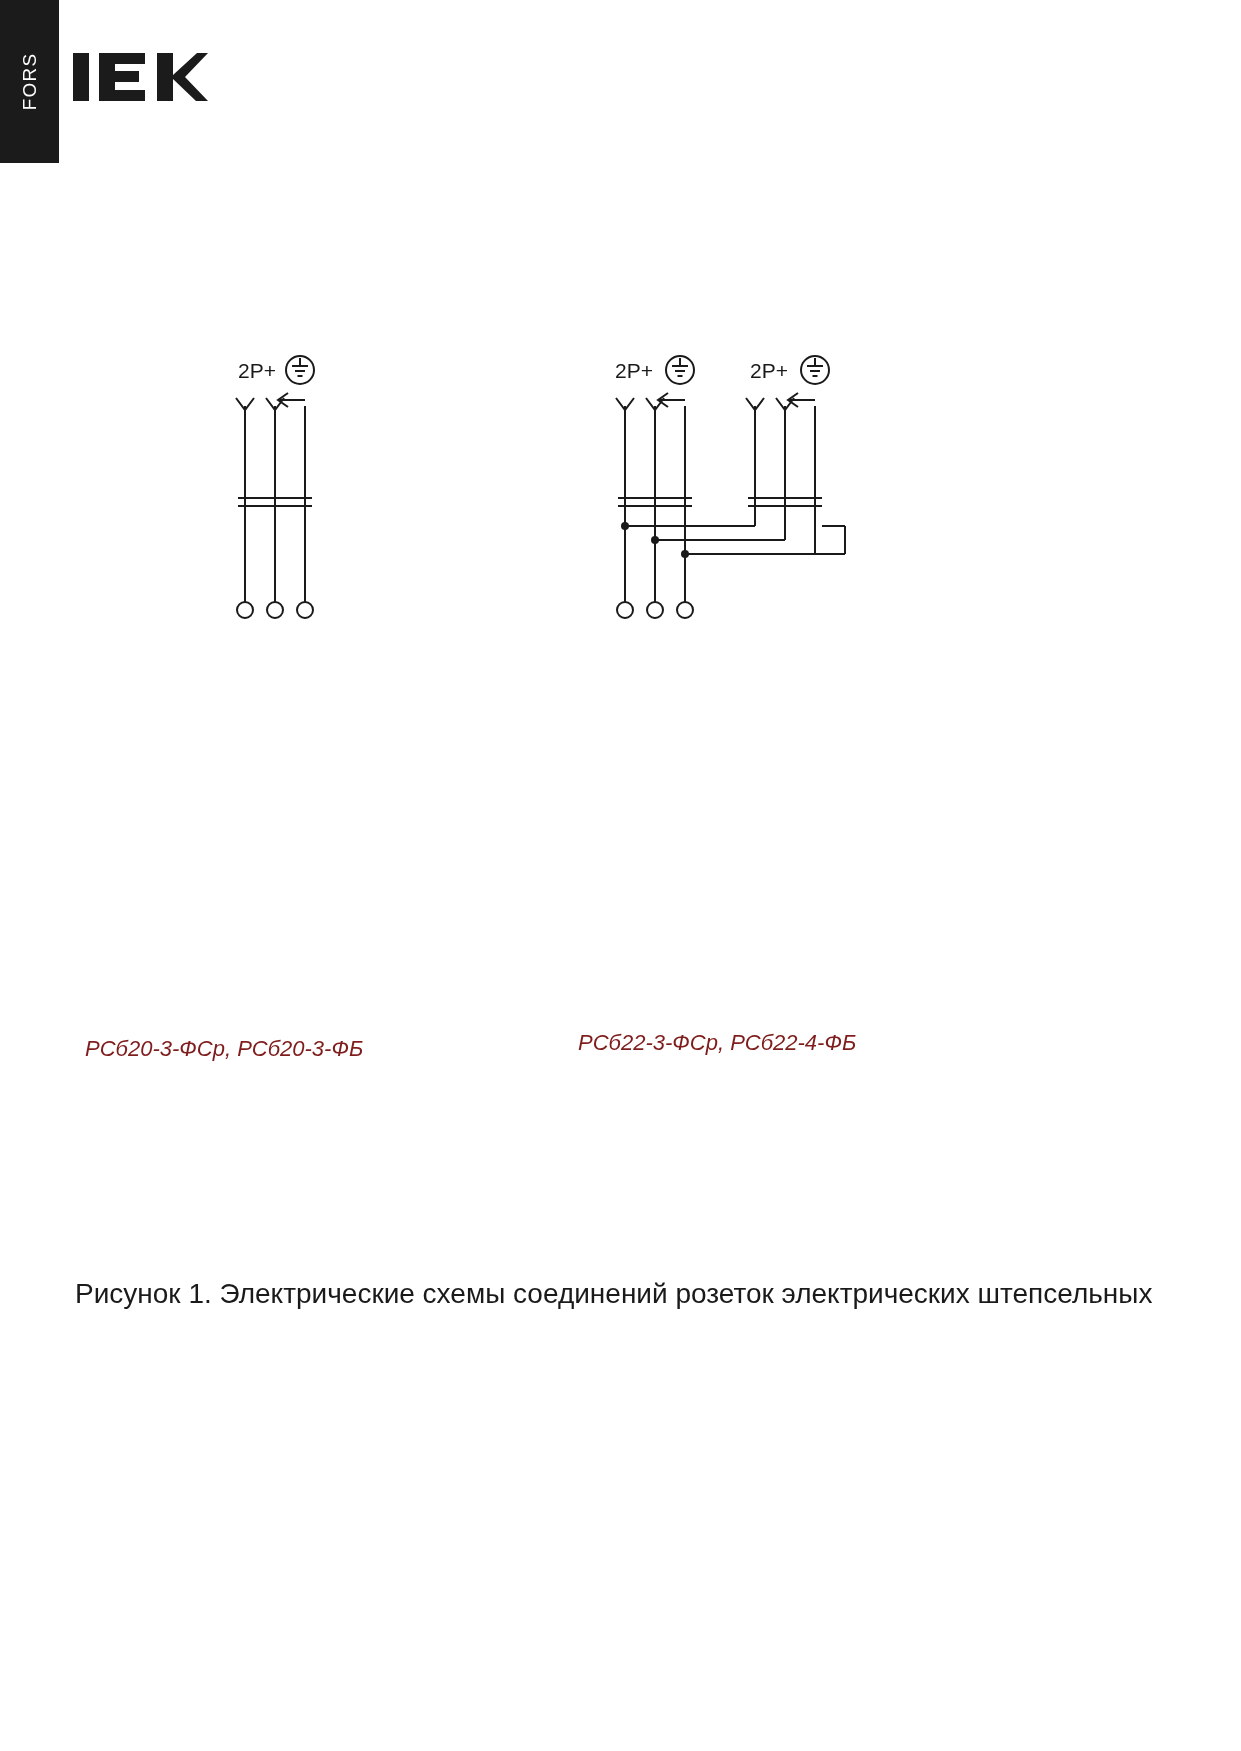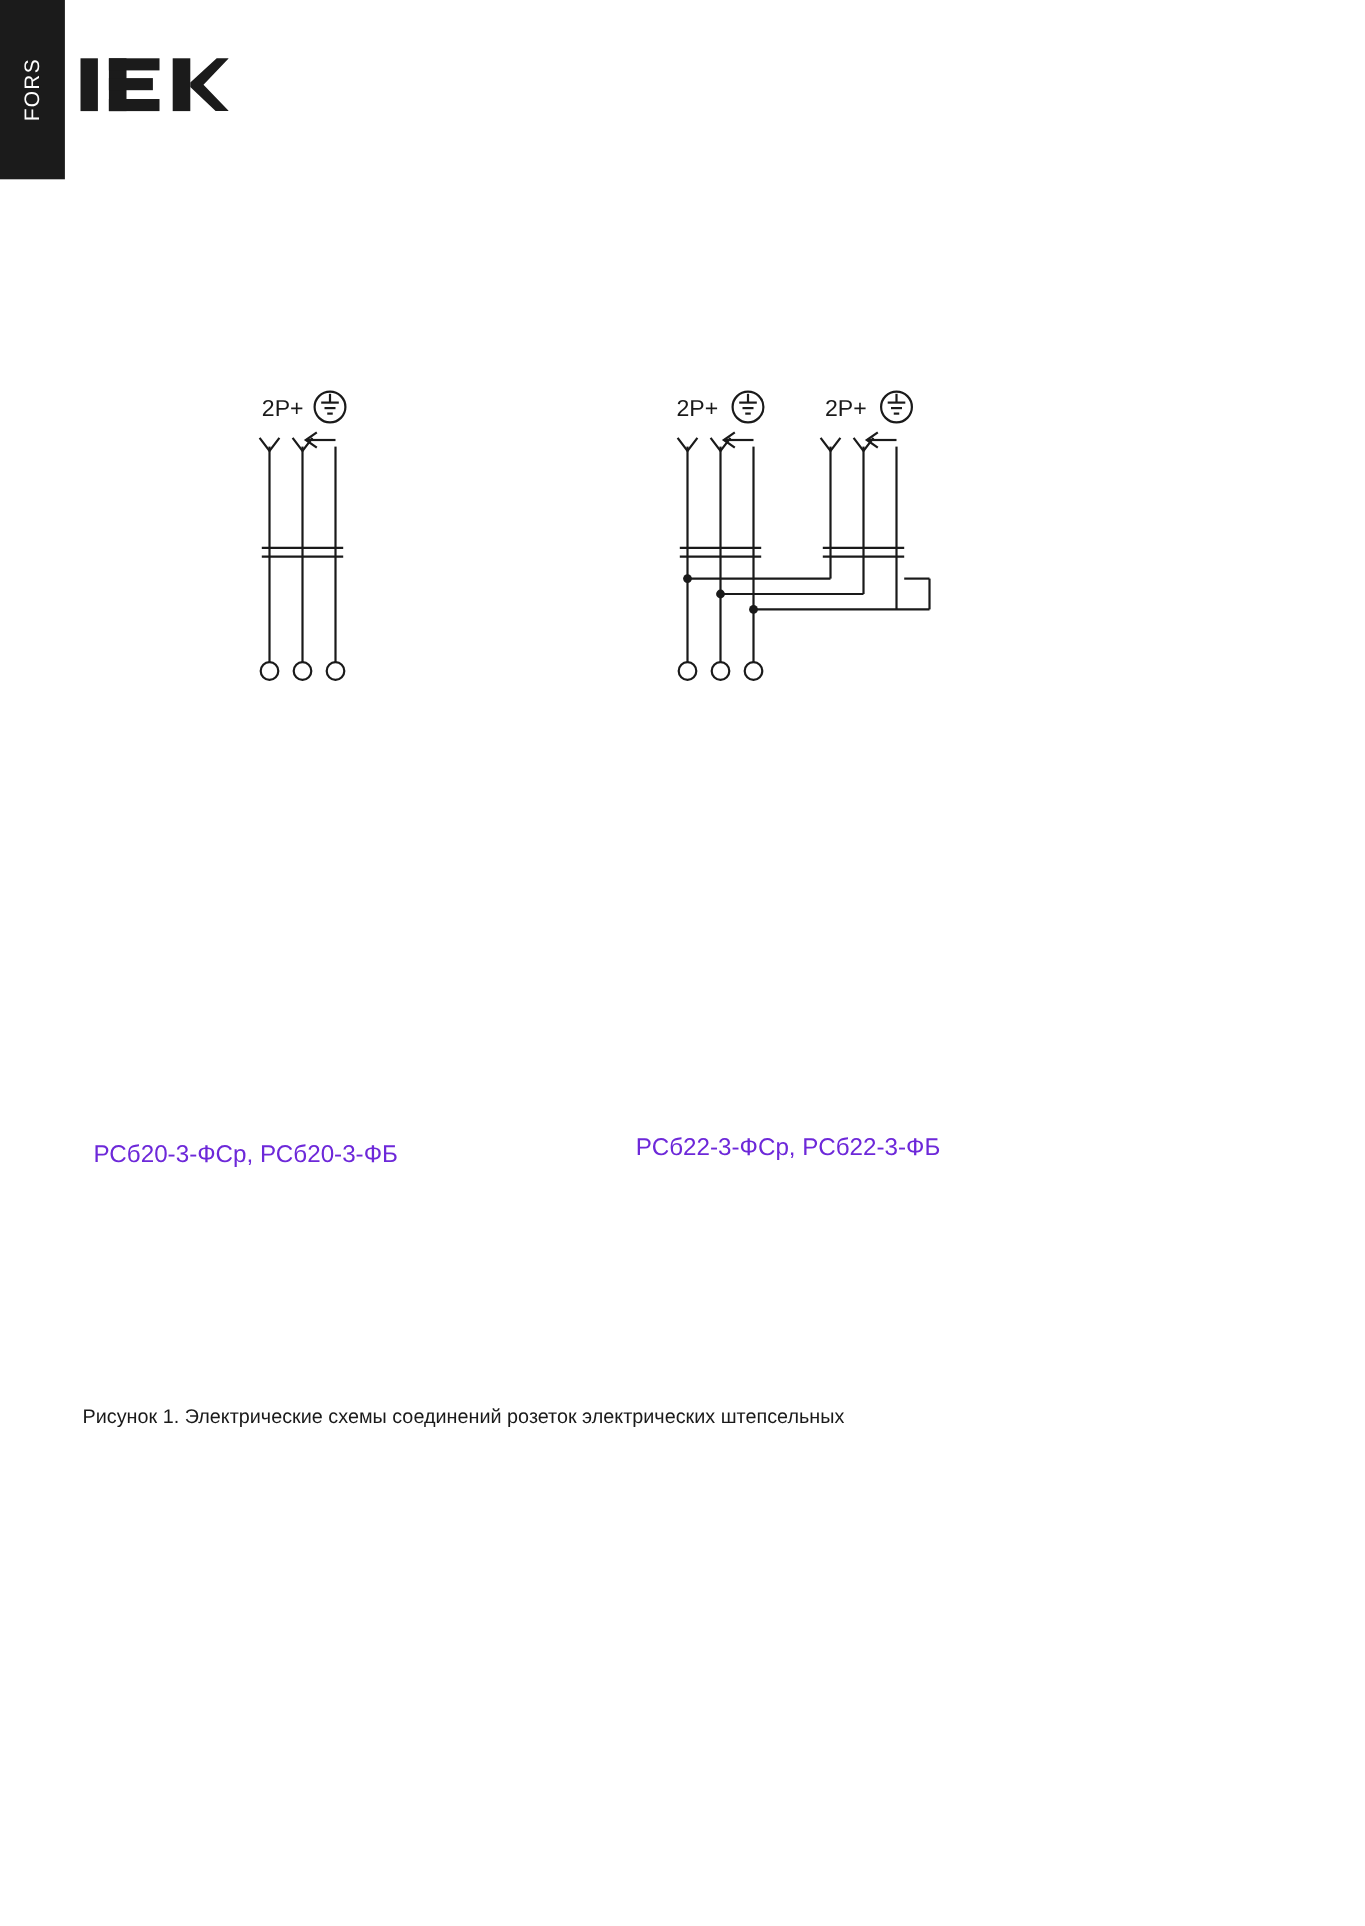--- a/index.html
+++ b/index.html
@@ -61,37 +61,38 @@
   .schematic {
     position: absolute;
     top: 0;
   }
   .schematic.left { left: 150px; }
   .schematic.right { left: 600px; }
 
   .caption {
     position: absolute;
     font-size: 22px;
-    color: #6d28d9;
+    color: #7f1d1d;
     white-space: nowrap;
+    font-style: italic;
   }
   .caption.left-caption {
     left: 85px;
     top: 706px;
   }
   .caption.right-caption {
     left: 578px;
     top: 700px;
   }
   .figure-caption {
     position: absolute;
     left: 75px;
     top: 948px;
     width: 1090px;
-    font-size: 18px;
+    font-size: 28px;
     color: #1a1a1a;
   }
   .svg-text {
     font-family: "Liberation Sans", sans-serif;
     font-size: 21px;
     fill: #1a1a1a;
   }
 </style>
 </head>
 <body>
@@ -204,18 +205,18 @@
         <circle cx="55" cy="210" r="4" fill="#1a1a1a" stroke="none"></circle>
         <circle cx="85" cy="224" r="4" fill="#1a1a1a" stroke="none"></circle>
 
         <circle cx="25" cy="280" r="8"></circle>
         <circle cx="55" cy="280" r="8"></circle>
         <circle cx="85" cy="280" r="8"></circle>
       </svg>
     </div>
 
     <div class="caption left-caption">РСб20-3-ФСр, РСб20-3-ФБ</div>
-    <div class="caption right-caption">РСб22-3-ФСр, РСб22-3-ФБ</div>
+    <div class="caption right-caption">РСб22-3-ФСр, РСб22-4-ФБ</div>
 
     <div class="figure-caption">Рисунок 1. Электрические схемы соединений  розеток электрических штепсельных</div>
   </div>
 
 </div>
 
 </body></html>

